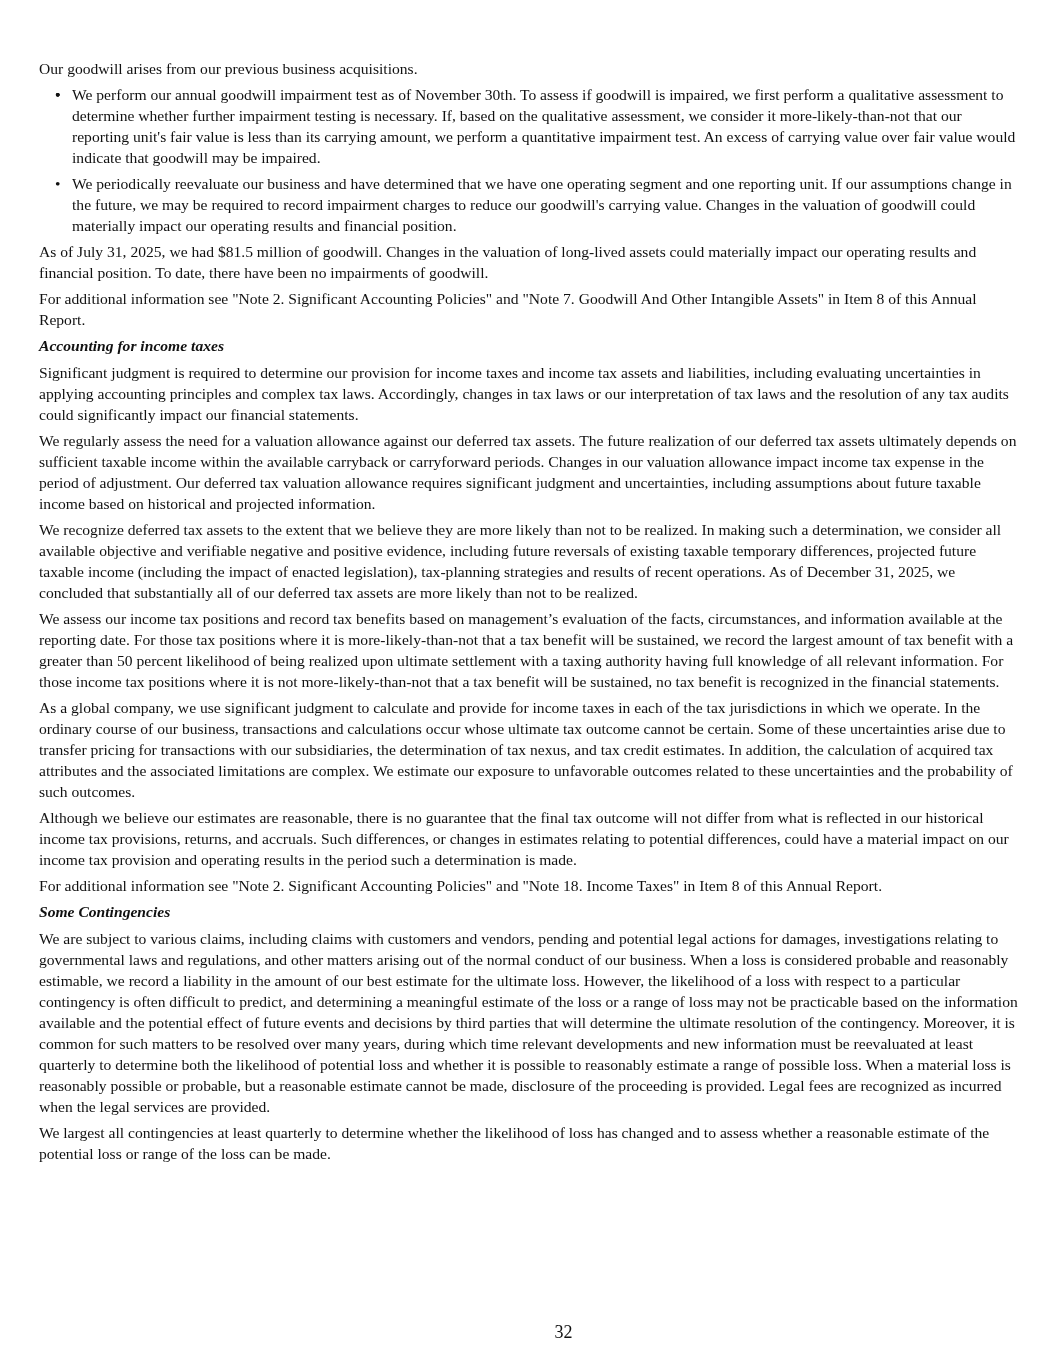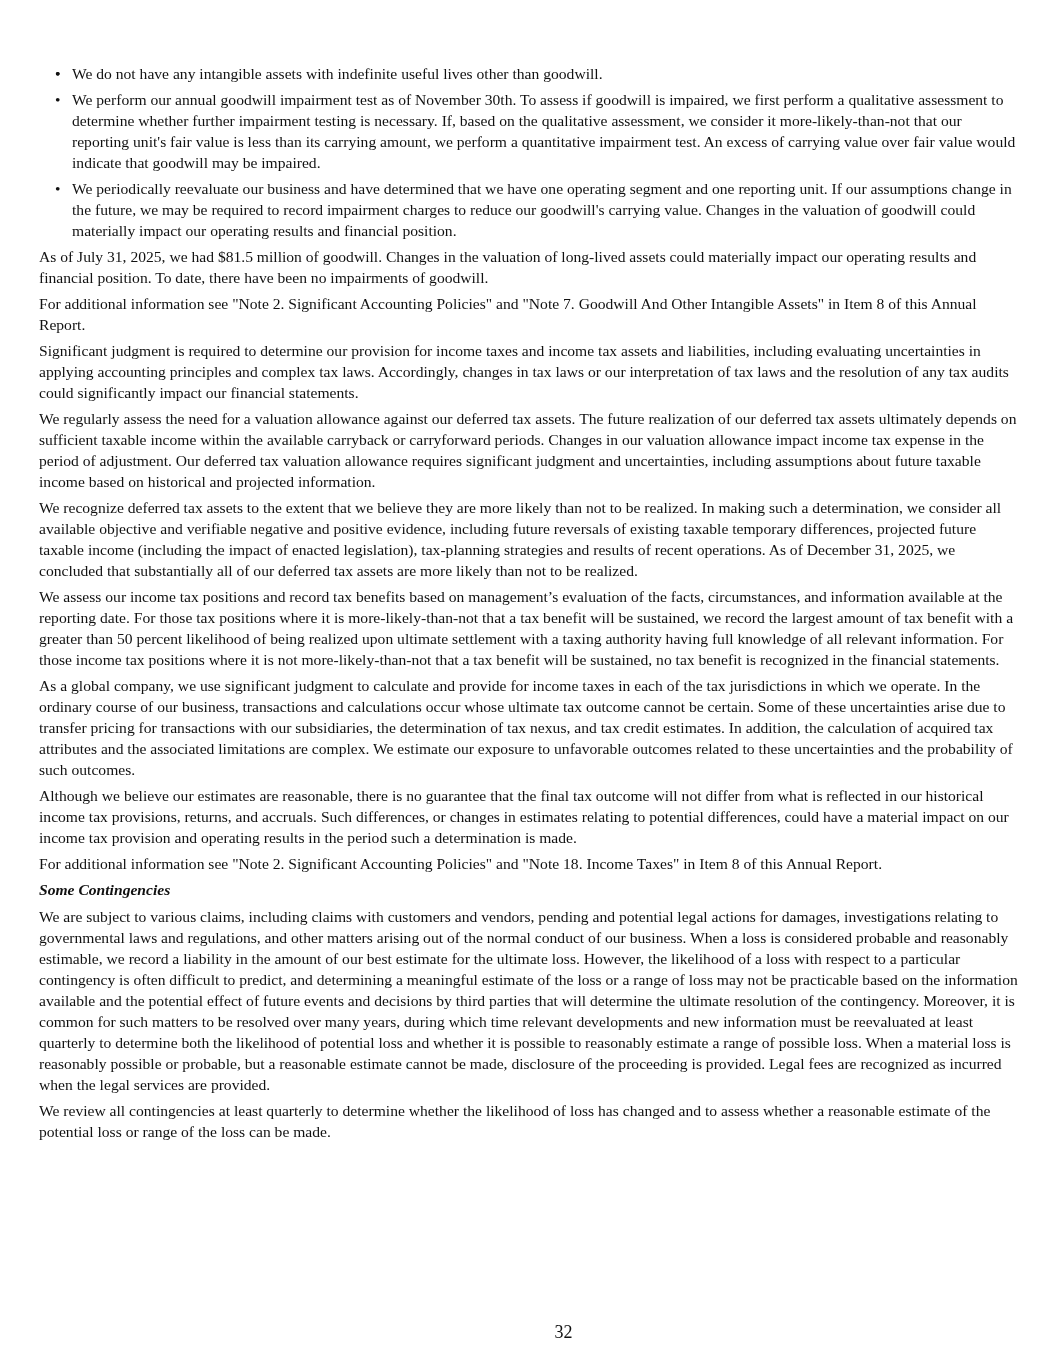--- a/index.html
+++ b/index.html
@@ -23,41 +23,43 @@
       position: absolute; top: 1322px; left: 0; width: 1055px;
       text-align: center; font-size: 18px; padding-left: 36px;
     }
   </style>
 </head>
 <body>
 
 <div class="page">
 
   <section>
+    <p>Our goodwill arises from our previous business acquisitions.</p>
     <ul>
       <li><span class="bullet">•</span></li>
-      <li><span class="bullet">•</span><span>We do not have any intangible assets with indefinite useful lives other than goodwill.</span></li>
+      <li><span class="bullet">•</span></li>
       <li><span class="bullet">•</span><span>We perform our annual goodwill impairment test as of November 30th. To assess if goodwill is impaired, we first perform a qualitative assessment to determine whether further impairment testing is necessary. If, based on the qualitative assessment, we consider it more-likely-than-not that our reporting unit's fair value is less than its carrying amount, we perform a quantitative impairment test. An excess of carrying value over fair value would indicate that goodwill may be impaired.</span></li>
       <li><span class="bullet">•</span><span>We periodically reevaluate our business and have determined that we have one operating segment and one reporting unit. If our assumptions change in the future, we may be required to record impairment charges to reduce our goodwill's carrying value. Changes in the valuation of goodwill could materially impact our operating results and financial position.</span></li>
     </ul>
     <p>As of July 31, 2025, we had $81.5 million of goodwill. Changes in the valuation of long-lived assets could materially impact our operating results and financial position. To date, there have been no impairments of goodwill.</p>
     <p>For additional information see "Note 2. Significant Accounting Policies" and "Note 7. Goodwill And Other Intangible Assets" in Item 8 of this Annual Report.</p>
   </section>
 
   <section>
+    <h3>Accounting for income taxes</h3>
     <p>Significant judgment is required to determine our provision for income taxes and income tax assets and liabilities, including evaluating uncertainties in applying accounting principles and complex tax laws. Accordingly, changes in tax laws or our interpretation of tax laws and the resolution of any tax audits could significantly impact our financial statements.</p>
     <p>We regularly assess the need for a valuation allowance against our deferred tax assets. The future realization of our deferred tax assets ultimately depends on sufficient taxable income within the available carryback or carryforward periods. Changes in our valuation allowance impact income tax expense in the period of adjustment. Our deferred tax valuation allowance requires significant judgment and uncertainties, including assumptions about future taxable income based on historical and projected information.</p>
     <p>We recognize deferred tax assets to the extent that we believe they are more likely than not to be realized. In making such a determination, we consider all available objective and verifiable negative and positive evidence, including future reversals of existing taxable temporary differences, projected future taxable income (including the impact of enacted legislation), tax-planning strategies and results of recent operations. As of December 31, 2025, we concluded that substantially all of our deferred tax assets are more likely than not to be realized.</p>
     <p>We assess our income tax positions and record tax benefits based on management’s evaluation of the facts, circumstances, and information available at the reporting date. For those tax positions where it is more-likely-than-not that a tax benefit will be sustained, we record the largest amount of tax benefit with a greater than 50 percent likelihood of being realized upon ultimate settlement with a taxing authority having full knowledge of all relevant information. For those income tax positions where it is not more-likely-than-not that a tax benefit will be sustained, no tax benefit is recognized in the financial statements.</p>
     <p>As a global company, we use significant judgment to calculate and provide for income taxes in each of the tax jurisdictions in which we operate. In the ordinary course of our business, transactions and calculations occur whose ultimate tax outcome cannot be certain. Some of these uncertainties arise due to transfer pricing for transactions with our subsidiaries, the determination of tax nexus, and tax credit estimates. In addition, the calculation of acquired tax attributes and the associated limitations are complex. We estimate our exposure to unfavorable outcomes related to these uncertainties and the probability of such outcomes.</p>
     <p>Although we believe our estimates are reasonable, there is no guarantee that the final tax outcome will not differ from what is reflected in our historical income tax provisions, returns, and accruals. Such differences, or changes in estimates relating to potential differences, could have a material impact on our income tax provision and operating results in the period such a determination is made.</p>
     <p>For additional information see "Note 2. Significant Accounting Policies" and "Note 18. Income Taxes" in Item 8 of this Annual Report.</p>
   </section>
 
   <section>
     <h3>Some Contingencies</h3>
     <p>We are subject to various claims, including claims with customers and vendors, pending and potential legal actions for damages, investigations relating to governmental laws and regulations, and other matters arising out of the normal conduct of our business. When a loss is considered probable and reasonably estimable, we record a liability in the amount of our best estimate for the ultimate loss. However, the likelihood of a loss with respect to a particular contingency is often difficult to predict, and determining a meaningful estimate of the loss or a range of loss may not be practicable based on the information available and the potential effect of future events and decisions by third parties that will determine the ultimate resolution of the contingency. Moreover, it is common for such matters to be resolved over many years, during which time relevant developments and new information must be reevaluated at least quarterly to determine both the likelihood of potential loss and whether it is possible to reasonably estimate a range of possible loss. When a material loss is reasonably possible or probable, but a reasonable estimate cannot be made, disclosure of the proceeding is provided. Legal fees are recognized as incurred when the legal services are provided.</p>
-    <p>We review all contingencies at least quarterly to determine whether the likelihood of loss has changed and to assess whether a reasonable estimate of the potential loss or range of the loss can be made.</p>
+    <p>We largest all contingencies at least quarterly to determine whether the likelihood of loss has changed and to assess whether a reasonable estimate of the potential loss or range of the loss can be made.</p>
   </section>
 
 </div>
 
 <div class="page-number">32</div>
 
 </body></html>

